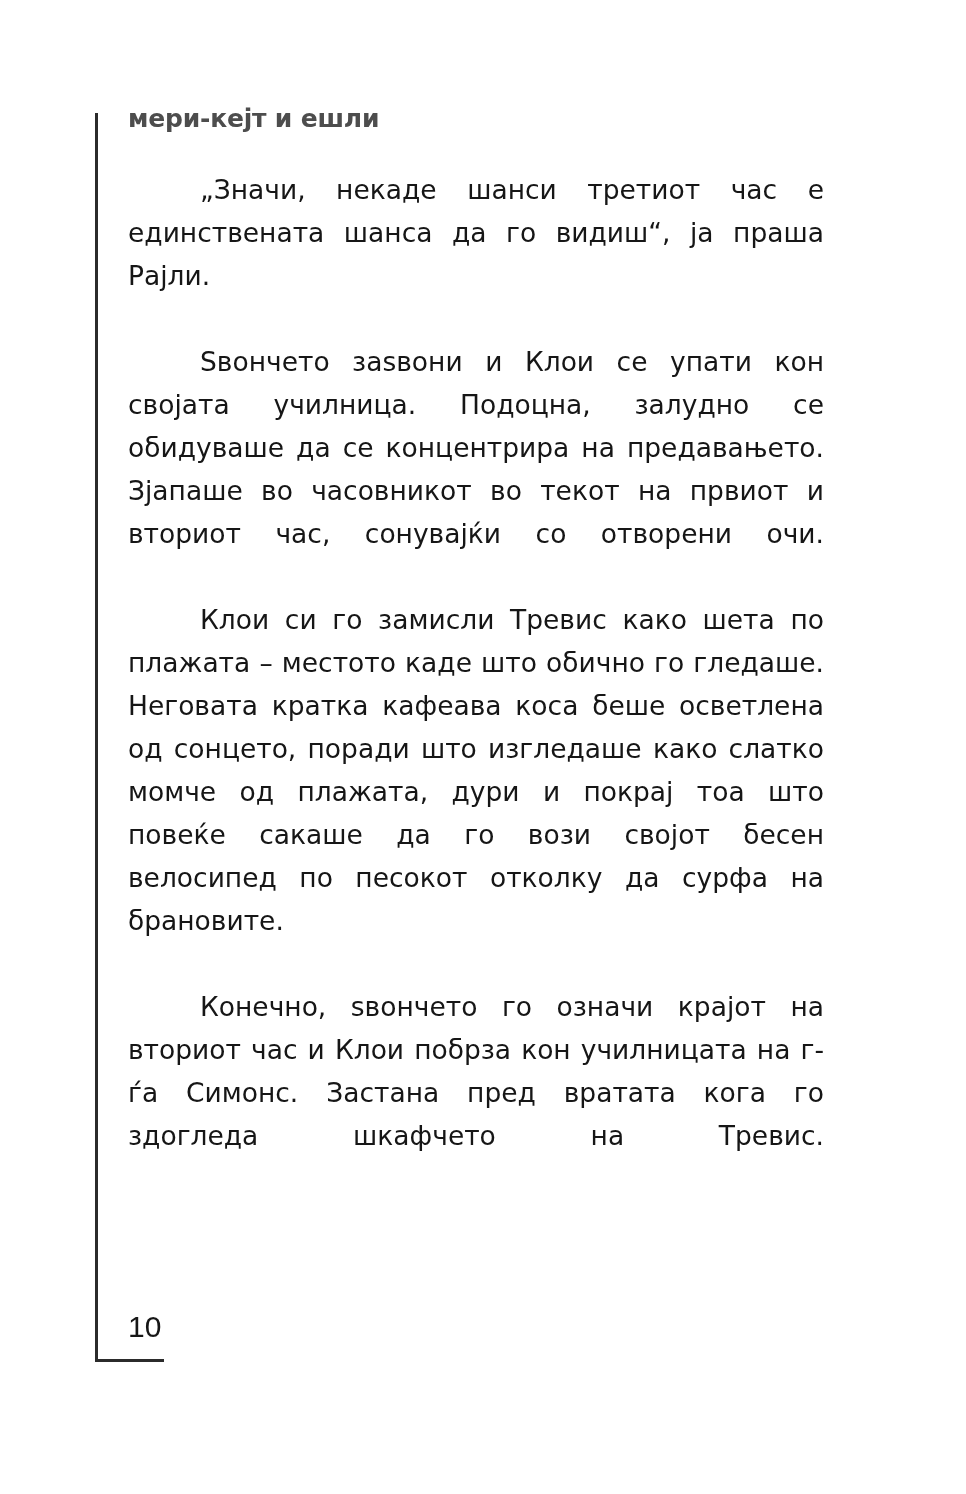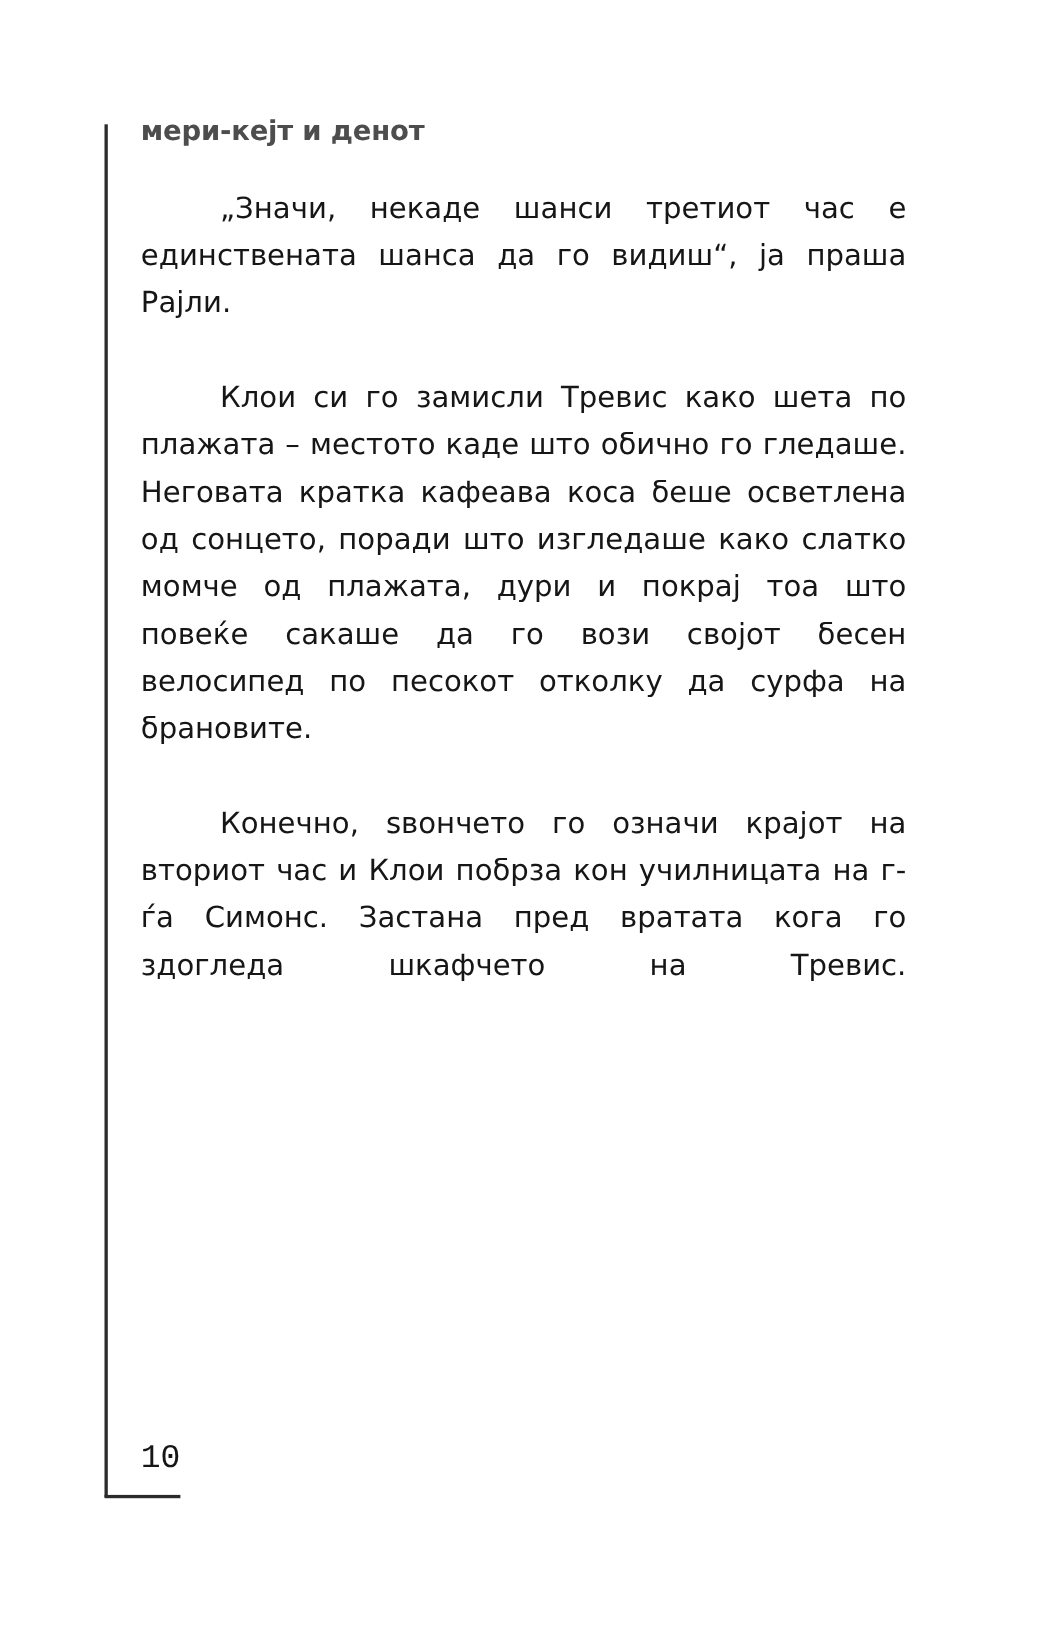--- a/index.html
+++ b/index.html
@@ -84,38 +84,39 @@
     content: "";
     display: inline-block;
     width: 100%;
   }
 
   
   .folio {
     position: absolute;
     left: 128px;
     top: 1312px;
-    font-family: Liberation Mono, monospace;
+    font-family: Liberation Sans, sans-serif;
     font-size: 30px;
     color: #161616;
     line-height: 1;
   }
 </style>
 </head>
 <body>
 
 <div class="page-sheet">
 
   <div class="trim-mark-vertical"></div>
   <div class="trim-mark-horizontal"></div>
 
-  <div class="running-head">мери-кејт и денот</div>
+  <div class="running-head">мери-кејт и ешли</div>
 
   <div class="text-column">
     <p class="body-paragraph">„Значи, некаде шанси третиот час е единстве­ната шанса да го видиш“, ја праша Рајли.</p>
+    <p class="body-paragraph">Ѕвончето заѕвони и Клои се упати кон својата училница. Подоцна, залудно се обидуваше да се концентрира на предавањето. Зјапаше во часовни­кот во текот на првиот и вториот час, сонувајќи со отворени очи.</p>
     <p class="body-paragraph">Клои си го замисли Тревис како шета по пла­жата – местото каде што обично го гледаше. Не­говата кратка кафеава коса беше осветлена од сон­цето, поради што изгледаше како слатко момче од плажата, дури и покрај тоа што повеќе сакаше да го вози својот бесен велосипед по песокот отколку да сурфа на брановите.</p>
     <p class="body-paragraph">Конечно, ѕвончето го означи крајот на вториот час и Клои побрза кон училницата на г-ѓа Симонс. Застана пред вратата кога го здогледа шкафчето на Тревис.</p>
 
   </div>
 
   <div class="folio">10</div>
 
 </div>
 
 </body></html>

